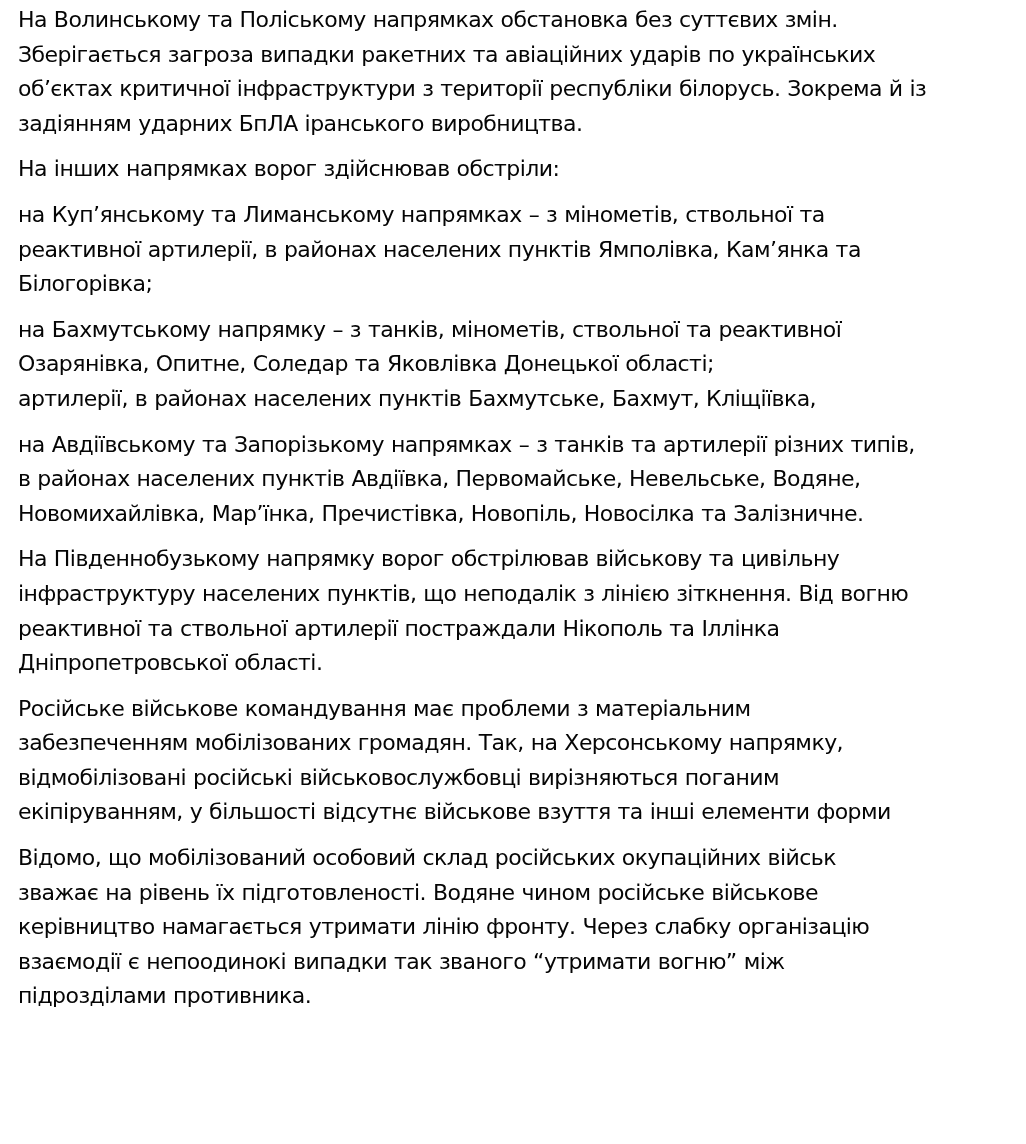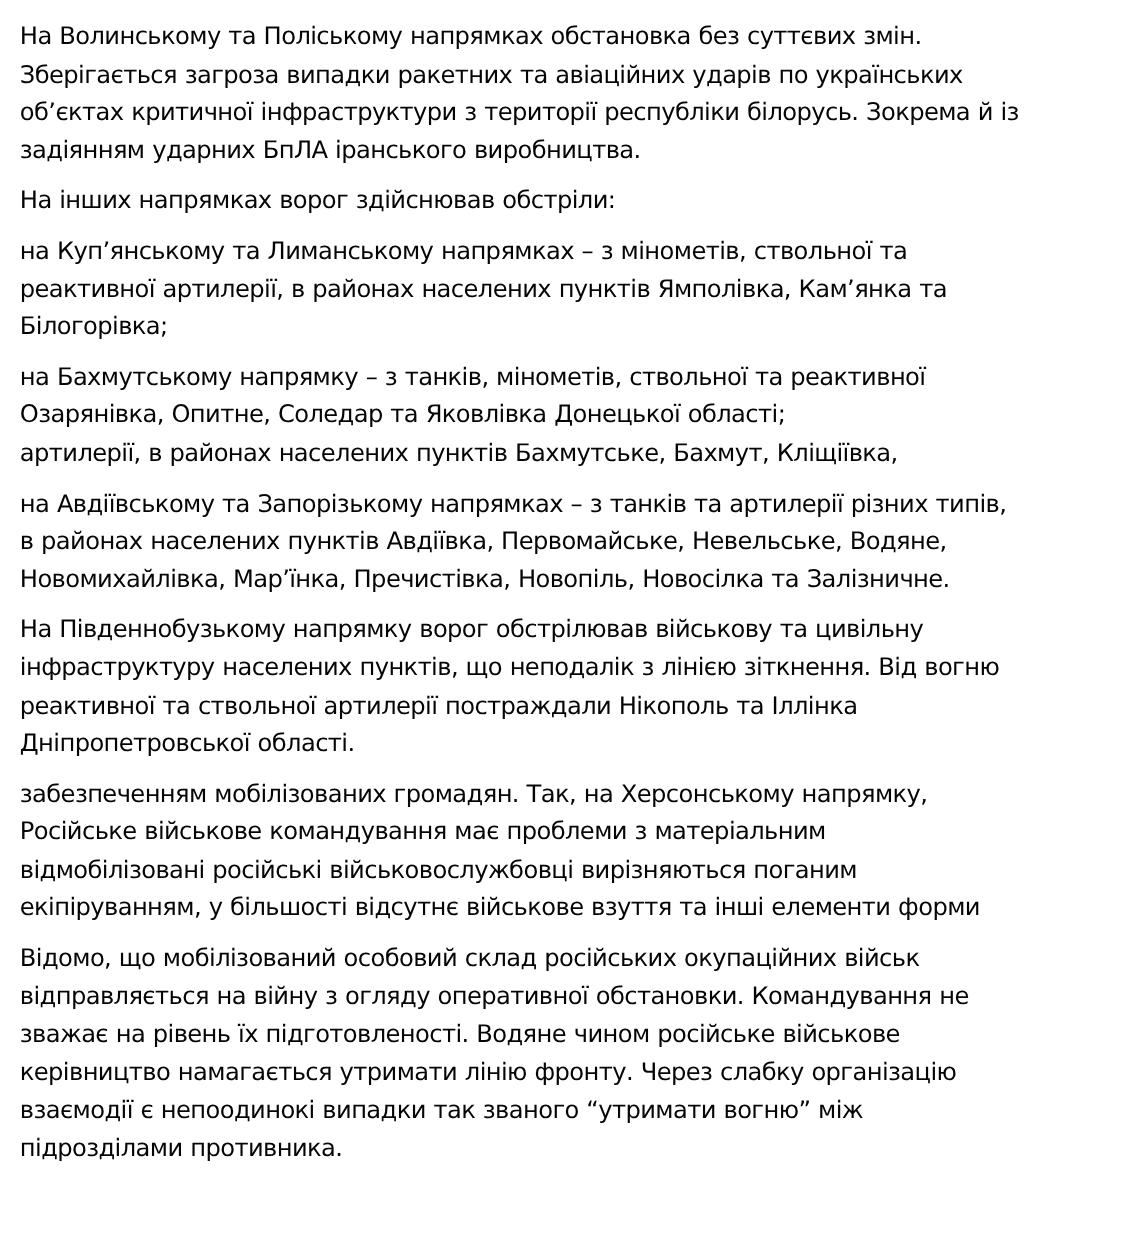--- a/index.html
+++ b/index.html
@@ -8,21 +8,21 @@
       background: #ffffff;
     }
     body {
       width: 1026px;
       height: 1144px;
       overflow: hidden;
       font-family: "DejaVu Sans", "Liberation Sans", sans-serif;
       color: #050505;
     }
     .post {
-      padding: 17px 10px 0 18px;
+      padding: 3px 10px 0 18px;
       box-sizing: border-box;
       width: 832px;
     }
     .para {
       margin: 0 0 11px 0;
       font-size: 22px;
       line-height: 34.6px;
       letter-spacing: -0.55px;
       word-spacing: 0.5px;
       white-space: normal;
@@ -67,28 +67,27 @@
   </p>
 
   <p class="para">
     <span class="line">На Південнобузькому напрямку ворог обстрілював військову та цивільну</span>
     <span class="line">інфраструктуру населених пунктів, що неподалік з лінією зіткнення. Від вогню</span>
     <span class="line">реактивної та ствольної артилерії постраждали Нікополь та Іллінка</span>
     <span class="line">Дніпропетровської області.</span>
   </p>
 
   <p class="para">
+    <span class="line">Російське військове командування має проблеми з матеріальним</span>
     <span class="line">забезпеченням мобілізованих громадян. Так, на Херсонському напрямку,</span>
-    <span class="line">Російське військове командування має проблеми з матеріальним</span>
     <span class="line">відмобілізовані російські військовослужбовці вирізняються поганим</span>
     <span class="line">екіпіруванням, у більшості відсутнє військове взуття та інші елементи форми</span>
   </p>
 
   <p class="para">
     <span class="line">Відомо, що мобілізований особовий склад російських окупаційних військ</span>
-    <span class="line">відправляється на війну з огляду оперативної обстановки. Командування не</span>
     <span class="line">зважає на рівень їх підготовленості. Водяне чином російське військове</span>
     <span class="line">керівництво намагається утримати лінію фронту. Через слабку організацію</span>
     <span class="line">взаємодії є непоодинокі випадки так званого “утримати вогню” між</span>
     <span class="line">підрозділами противника.</span>
   </p>
 
 </div>
 
 </body></html>

